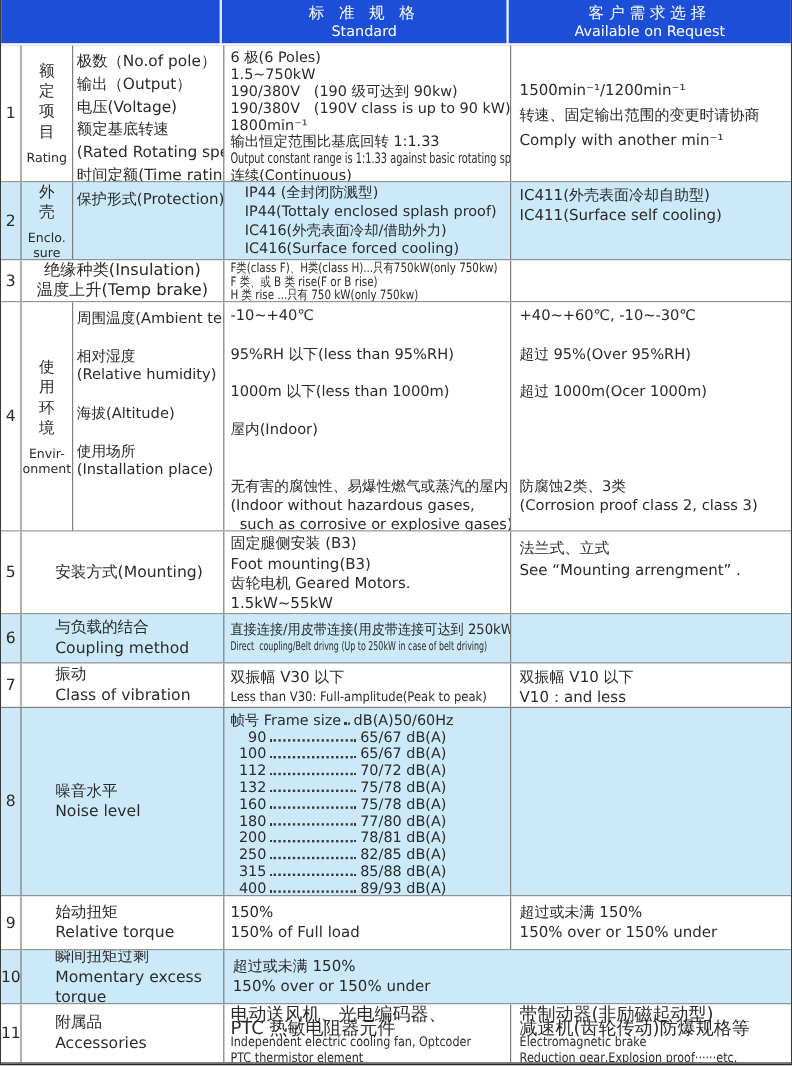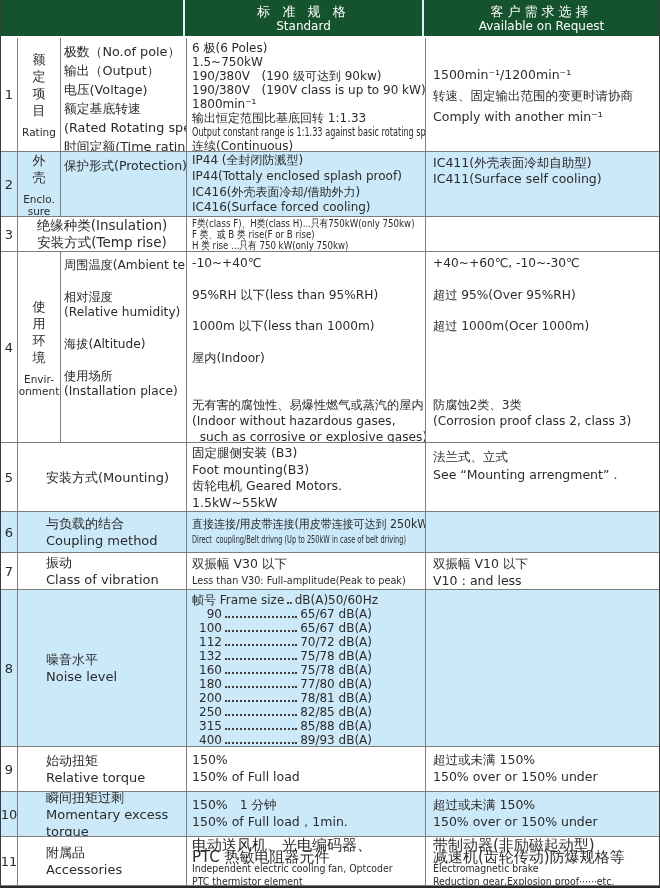--- a/index.html
+++ b/index.html
@@ -3,21 +3,21 @@
 <meta charset="utf-8">
 <style>
   html,body{margin:0;padding:0;background:#fff;}
   body{width:660px;height:888px;overflow:hidden;}
   .sheet{
     box-sizing:border-box;width:660px;height:888px;
     border-left:1px solid #3c3c3c;border-right:1px solid #3c3c3c;border-bottom:2px solid #2a2a2a;
     font-family:"DejaVu Sans","Liberation Sans",sans-serif;color:#2b2b2b;background:#fff;
   }
   
-  .thead{display:flex;height:38px;background:#14532d;border-bottom:2px solid #ffffff;box-sizing:border-box;}
+  .thead{display:flex;height:38px;background:#1d4ed8;border-bottom:2px solid #ffffff;box-sizing:border-box;}
   .th{box-sizing:border-box;border-right:2px solid #dceef9;display:flex;flex-direction:column;align-items:center;justify-content:center;color:#fff;}
   .th-label{width:184px;}
   .th-std{width:239px;}
   .th-req{flex:1;border-right:none;}
   .th .zh{font-size:13px;letter-spacing:4px;line-height:15px;}
   .th .en{font-size:12px;line-height:14px;}
   
   .trow{display:flex;box-sizing:border-box;border-bottom:1px solid #7d7d7d;background:#fff;}
   .trow.alt{background:#cbe9f8;}
   .cell{box-sizing:border-box;border-right:1px solid #7d7d7d;overflow:hidden;}
@@ -38,21 +38,21 @@
   .r5{height:69px;} .r6{height:41px;} .r7{height:37px;} .r8{height:157px;}
   .r9{height:45px;} .r10{height:45px;} .r11{height:49px;}
   
   .r1 .c-items .line{font-size:12.8px;line-height:19px;min-height:19px;}
   .r1 .c-std{padding-top:3px;}
   .r1 .c-std .line{font-size:12px;line-height:14px;min-height:14px;}
   .r1 .c-req{display:flex;flex-direction:column;justify-content:center;}
   .r1 .c-req .line{line-height:21px;min-height:21px;}
   .r2 .c-items{display:flex;justify-content:space-around;padding:6px 0 8px 3px;}
   .r2 .c-std{padding-top:1px;}
-  .r2 .c-std .line{font-size:12px;line-height:15.8px;min-height:15.8px;}
+  .r2 .c-std .line{font-size:12px;line-height:15.8px;min-height:15.8px;margin-left:12px;}
   .r2 .c-req{padding-top:3px;}
   .r3 .c-std{padding-top:1px;}
   .r3 .c-std .line{font-size:10.8px;line-height:11px;min-height:11px;transform:scaleX(0.8);transform-origin:0 50%;width:125%;}
   .r4 .line{font-size:12.2px;line-height:15.8px;min-height:15.8px;}
   .r4 .c-items{padding-top:6px;}
   .r4 .c-std{padding-top:4px;} .r4 .c-req{padding-top:4px;}
   .r5 .c-std .line{line-height:16.5px;min-height:16.5px;}
   .r5 .c-req{padding-top:5px;} .r5 .c-req .line{line-height:18px;min-height:18px;}
   .r6 .c-std{padding-top:4px;}
   .r6 .c-std .line:first-child{font-size:11.8px;transform:scaleX(0.93);transform-origin:0 50%;width:108%;}
@@ -144,21 +144,21 @@
       </div>
     <div class="cell c-req">
         <div class="line">IC411(外壳表面冷却自助型)</div>
         <div class="line">IC411(Surface self cooling)</div>
       </div>
   </div>
 
   <div class="trow r3">
     <div class="cell c-num">3</div>
     <div class="cell c-label center">绝缘种类(Insulation)
-安装方式(Temp rise)</div>
+温度上升(Temp brake)</div>
     <div class="cell c-std">
         <div class="line">F类(class F)、H类(class H)...只有750kW(only 750kw)</div>
         <div class="line">F 类、或 B 类 rise(F or B rise)</div>
         <div class="line">H 类 rise ...只有 750 kW(only 750kw)</div>
       </div>
     <div class="cell c-req"></div>
   </div>
 
   <div class="trow r4">
     <div class="cell c-num">4</div>
@@ -328,24 +328,20 @@
     <div class="cell c-req">
         <div class="line">超过或未满 150%</div>
         <div class="line">150% over or 150% under</div>
       </div>
   </div>
 
   <div class="trow r10 alt">
     <div class="cell c-num">10</div>
     <div class="cell c-label">瞬间扭矩过剩
 Momentary excess torque</div>
-    <div class="cell c-std">
-        <div class="line">150%   1 分钟</div>
-        <div class="line">150% of Full load，1min.</div>
-      </div>
     <div class="cell c-req">
         <div class="line">超过或未满 150%</div>
         <div class="line">150% over or 150% under</div>
       </div>
   </div>
 
   <div class="trow r11">
     <div class="cell c-num">11</div>
     <div class="cell c-label">附属品
 Accessories</div>

